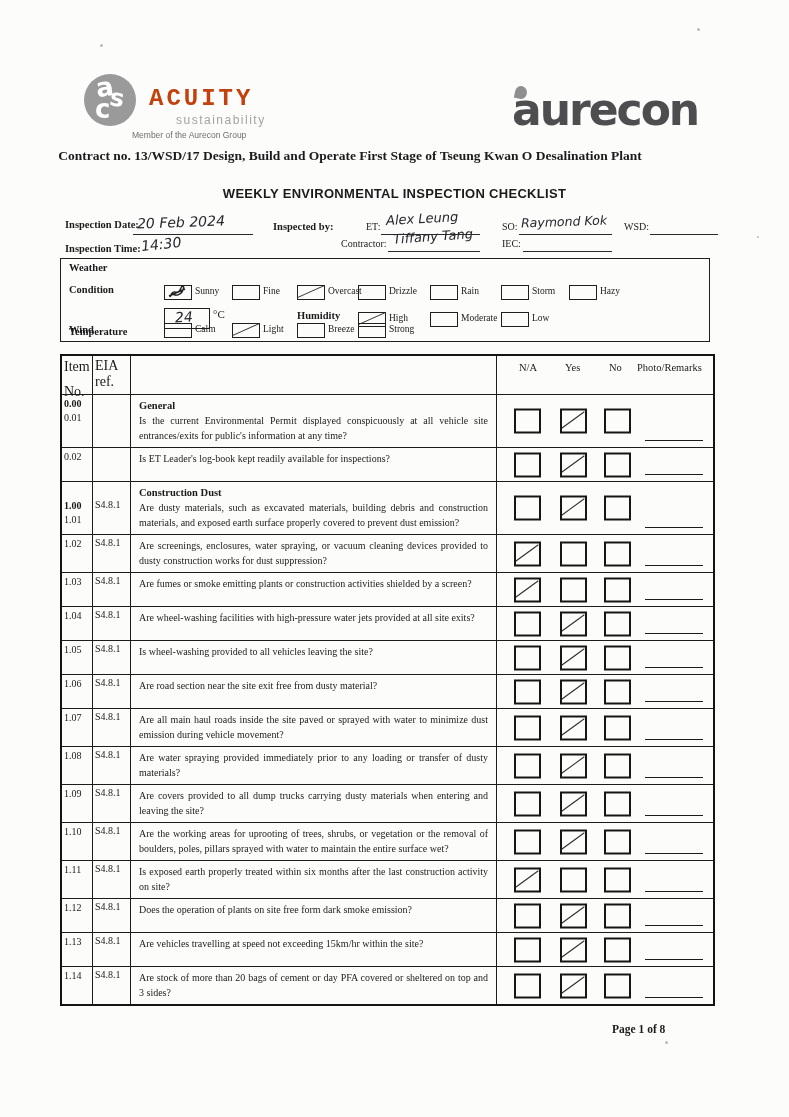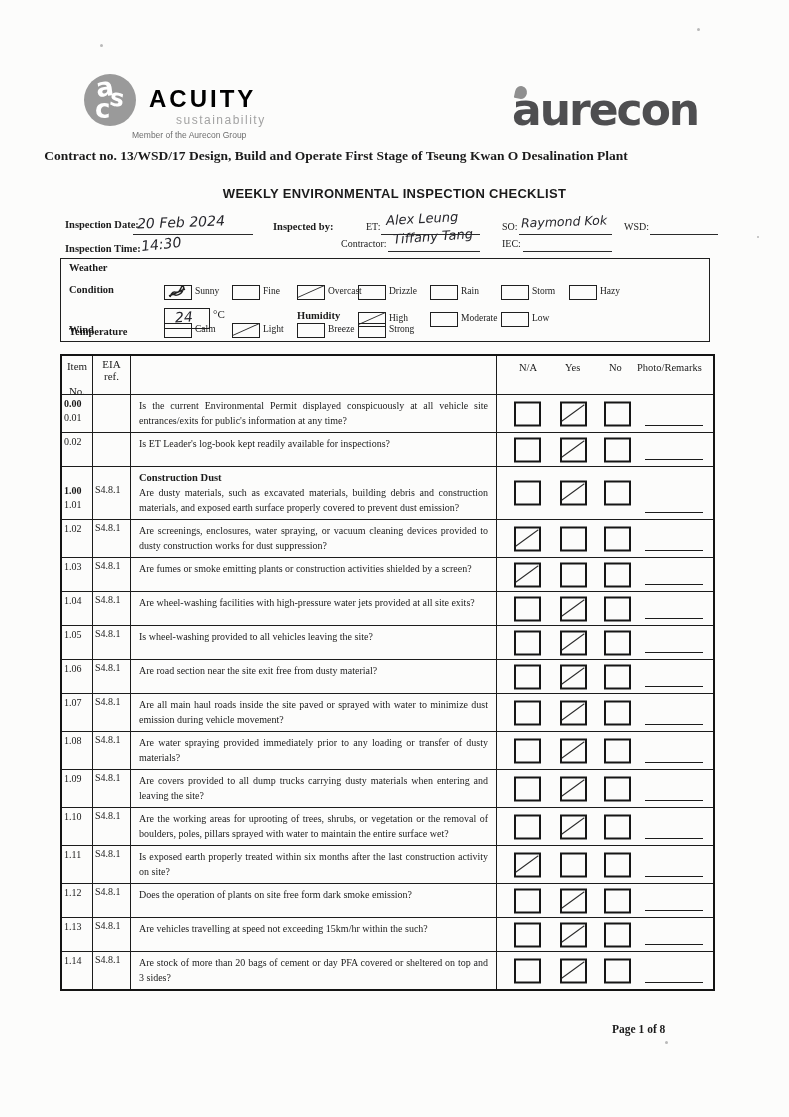--- a/index.html
+++ b/index.html
@@ -17,22 +17,22 @@
   .acuity-circle{
     position:absolute;left:0;top:2px;width:52px;height:52px;border-radius:50%;
     background:#9a9a9a;color:#fff;
     font-family:"DejaVu Sans",sans-serif;font-weight:bold;
   }
   .acuity-circle .m1{position:absolute;left:12px;top:-2px;font-size:26px;transform:rotate(-8deg);}
   .acuity-circle .m2{position:absolute;left:26px;top:10px;font-size:24px;transform:rotate(10deg);}
   .acuity-circle .m3{position:absolute;left:11px;top:20px;font-size:26px;}
   .acuity-name{
     position:absolute;left:65px;top:13px;
-    font-family:Liberation Sans, sans-serif;font-weight:bold;
-    font-size:24px;letter-spacing:3px;color:#000000;
+    font-family:Liberation Mono, monospace;font-weight:bold;
+    font-size:24px;letter-spacing:3px;color:#c2410c;
   }
   .acuity-tag{
     position:absolute;left:92px;top:41px;
     font-family:"Liberation Sans",sans-serif;
     font-size:12px;letter-spacing:1.5px;color:#a3a3a3;
   }
   .acuity-member{
     position:absolute;left:48px;top:58px;
     font-family:"Liberation Sans",sans-serif;
     font-size:8.5px;color:#6f6f6f;
@@ -44,21 +44,21 @@
     font-size:44px;letter-spacing:-2px;color:#4e4e50;
   }
   .aurecon-dot{
     position:absolute;left:9px;top:4px;width:12px;height:13px;
     background:#8f8f8f;border-radius:50% 50% 50% 6%;
     transform:rotate(12deg);
   }
 
   
   .contract-title{
-    left:4px;top:148px;width:664px;text-align:center;
+    left:18px;top:148px;width:664px;text-align:center;
     font-weight:bold;font-size:13.5px;
   }
   .form-title{
     left:0;top:186px;width:789px;text-align:center;
     font-family:"Liberation Sans",sans-serif;font-weight:bold;font-size:13px;letter-spacing:.3px;
   }
 
   
   .lbl{font-weight:bold;font-size:10.5px;white-space:nowrap;}
   .fline{border-bottom:1.2px solid #2a2a2a;height:12px;display:block;}
@@ -93,21 +93,21 @@
   .c-eia{width:38px;border-right:1.6px solid #1c1c1c;padding:2px 2px;font-size:10px;}
   .c-q{width:366px;border-right:1.6px solid #1c1c1c;padding:3px 8px 4px;display:flex;flex-direction:column;justify-content:flex-start;}
   .trow.vc .c-q{}
   .c-ans{width:216px;position:relative;}
   .ino{line-height:14px;}
   .ino.b{font-weight:bold;}
   .offset .ino:first-child{margin-top:15px;}
   .offset-eia{margin-top:15px;display:block;}
   .sectionhead{font-weight:bold;font-size:10.5px;line-height:15px;}
   .qtext{font-size:10px;line-height:1.5;text-align:justify;}
-  .h-item,.h-eia{font-size:11px;text-align:center;}
+  .h-item,.h-eia{font-size:14px;}
   .h-item div{line-height:13px;margin-top:2px;}
   .hdr-ans span{position:absolute;top:6px;font-size:10.5px;}
   .cb{
     position:absolute;top:50%;transform:translateY(-50%);
     width:23px;height:21px;border:2px solid #161616;background:transparent;
   }
   .cb-na{left:17px;} .cb-yes{left:63px;} .cb-no{left:107px;}
   .cmark{position:absolute;left:-3px;top:9px;width:28px;border-top:1.5px solid #2b2b2b;transform:rotate(-36deg);}
   .remark-line{position:absolute;right:10px;bottom:6px;width:58px;border-bottom:1.6px solid #1c1c1c;}
 
@@ -267,20 +267,21 @@
     </div>
   </div>
   <div>
       <div class="trow">
         <div class="cell c-item">
           <div class="ino b">0.00</div>
           <div class="ino">0.01</div>
         </div>
         <div class="cell c-eia"></div>
         <div class="cell c-q">
+          <div class="sectionhead">General</div>
           <div class="qtext">Is the current Environmental Permit displayed conspicuously at all vehicle site entrances/exits for public's information at any time?</div>
         </div>
         <div class="cell c-ans">
           <span class="cb cb-na"></span>
           <span class="cb cb-yes">
             <span class="cmark"></span>
           </span>
           <span class="cb cb-no"></span>
           <span class="remark-line"></span>
         </div>
@@ -509,21 +510,21 @@
           <span class="cb cb-no"></span>
           <span class="remark-line"></span>
         </div>
       </div>
       <div class="trow vc">
         <div class="cell c-item">
           <div class="ino">1.13</div>
         </div>
         <div class="cell c-eia"><span>S4.8.1</span></div>
         <div class="cell c-q">
-          <div class="qtext">Are vehicles travelling at speed not exceeding 15km/hr within the such?</div>
+          <div class="qtext">Are vehicles travelling at speed not exceeding 15km/hr within the site?</div>
         </div>
         <div class="cell c-ans">
           <span class="cb cb-na"></span>
           <span class="cb cb-yes">
             <span class="cmark"></span>
           </span>
           <span class="cb cb-no"></span>
           <span class="remark-line"></span>
         </div>
       </div>

